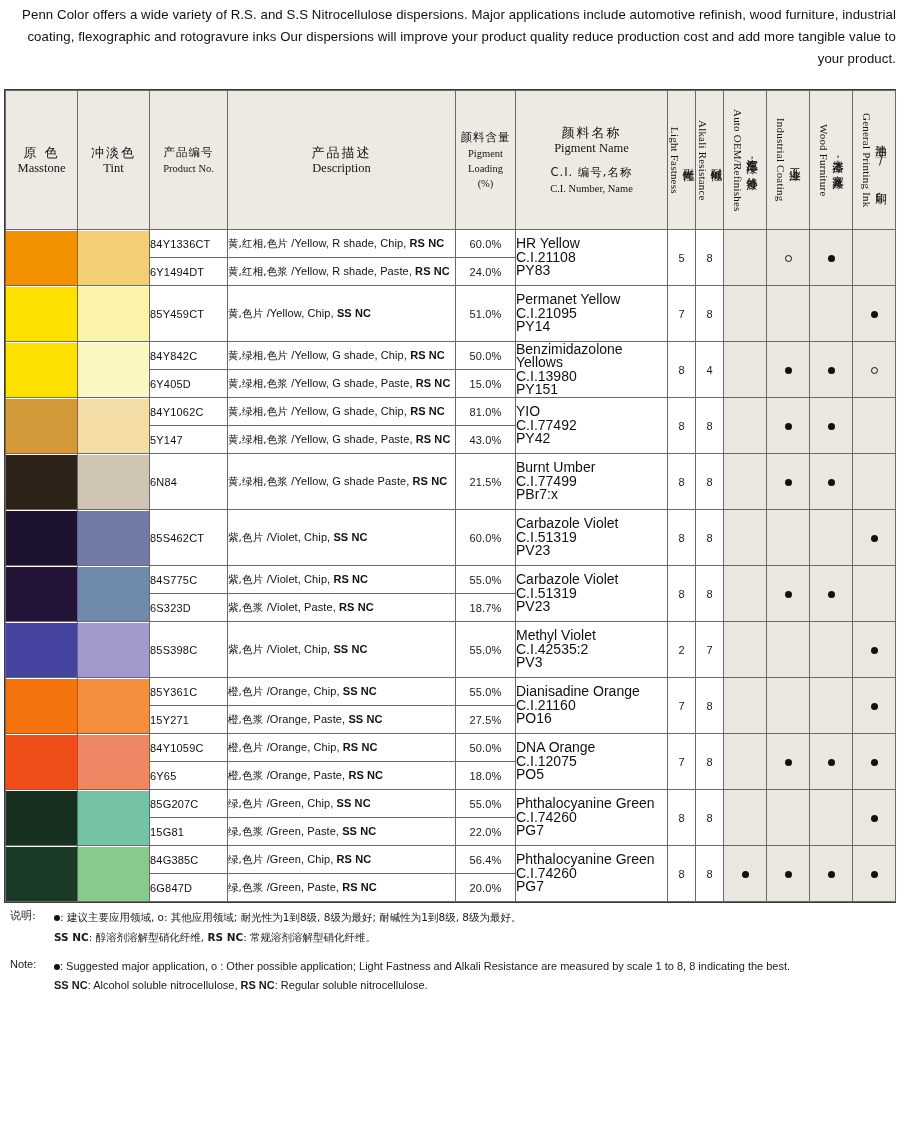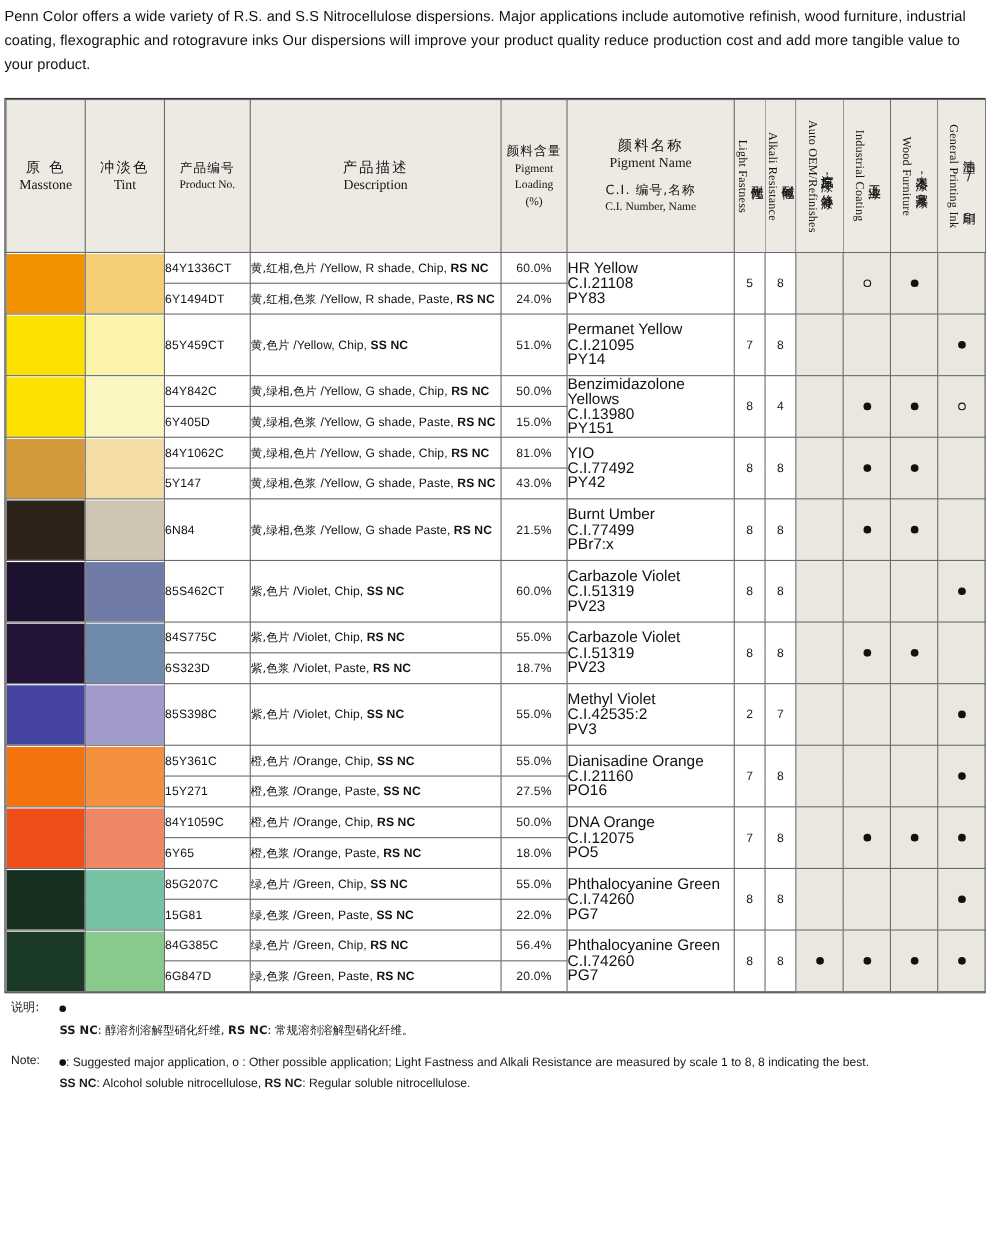--- a/index.html
+++ b/index.html
@@ -10,20 +10,21 @@
     color:#1a1a1a;
     overflow:hidden;
   }
   .page{position:relative;width:900px;height:1128px;}
 
   
   .intro{
     position:absolute;left:4px;top:4px;width:892px;
     font-size:13.2px;line-height:22px;color:#101010;
     letter-spacing:.1px;
+    text-align:right;
   }
 
   
   .tbl-wrap{
     position:absolute;left:4px;top:89px;width:892px;
     border:1px solid #3a3a3a;
     background:#fff;
     box-sizing:border-box;
   }
   table.chart{
@@ -514,21 +515,21 @@
             <td class="load">20.0%</td>
           </tr>
         </tbody>
     </table>
   </div>
 
   <div class="notes">
     <div class="note-row">
       <div class="note-lbl cn">说明:</div>
       <div class="note-body cn">
-        <span class="nd-f"></span>
+        <span class="nd-f"></span><span>: 建议主要应用领域,  o: 其他应用领域;  耐光性为1到8级,  8级为最好;  耐碱性为1到8级,  8级为最好。</span>
       </div>
     </div>
     <div class="note-row">
       <div class="note-lbl"></div>
       <div class="note-body cn">
         <b>SS NC</b><span>: 醇溶剂溶解型硝化纤维, </span><b>RS NC</b><span>: 常规溶剂溶解型硝化纤维。</span>
       </div>
     </div>
     <div class="notes-en">
       <div class="note-row">

